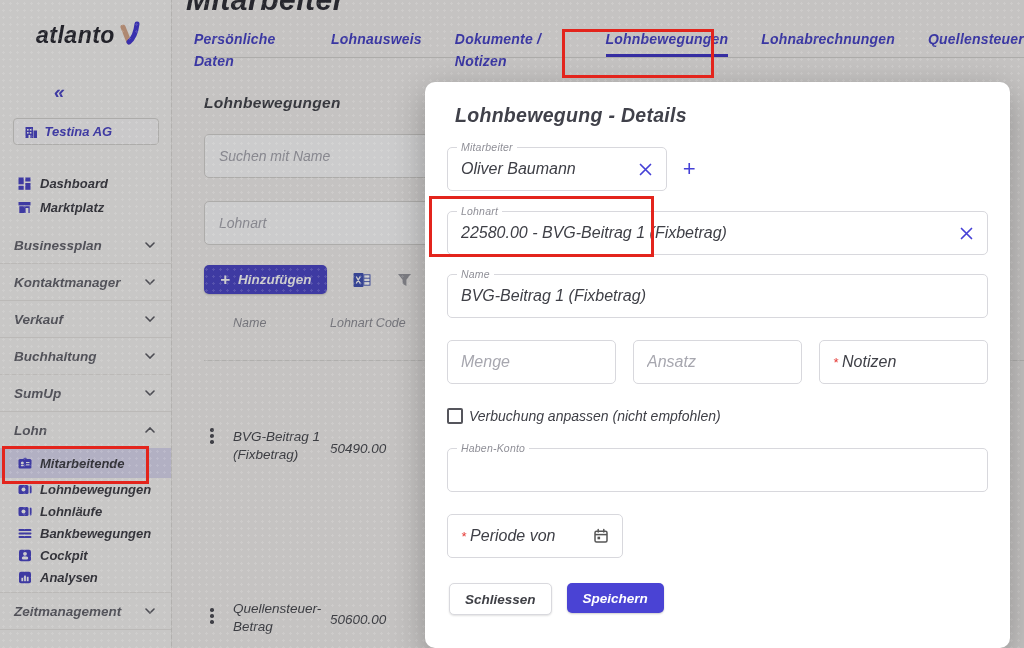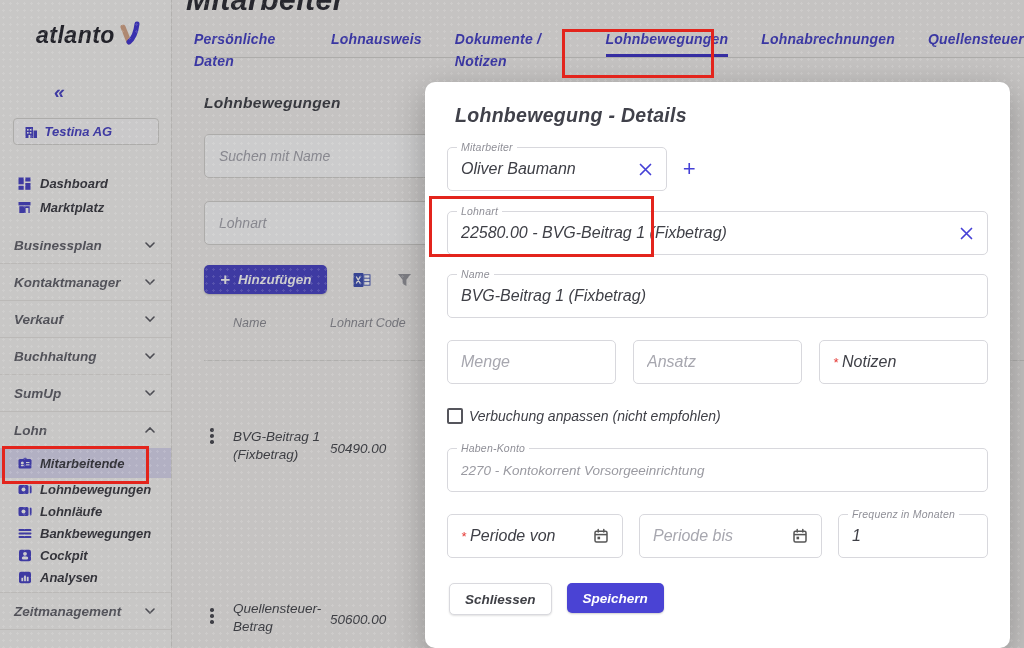--- a/index.html
+++ b/index.html
@@ -370,52 +370,36 @@
     </div>
 
     <div class="cbrow">
       <span class="cbox"></span>
       <span class="cblabel">Verbuchung anpassen (nicht empfohlen)</span>
     </div>
 
     <div class="mrow gap17" style="margin-bottom:22px">
       <div class="fld" style="flex:1">
         <span class="lbl">Haben-Konto</span>
-        <span class="val muted">2270 - Kontokorrent Vorsorgeeinrichtung</span>
       </div>
     </div>
 
     <div class="mrow" style="gap:16px;margin-bottom:25px">
       <div class="fld" style="width:176px">
         <span class="req">*</span>
         <span class="val">Periode von</span>
         <span class="icon">
             <svg width="16" height="16" viewBox="0 0 16 16" fill="none">
               <rect x="2" y="3.2" width="12" height="10.8" rx="1.5" stroke="#555" stroke-width="1.5"></rect>
               <path d="M2 6.6 H14" stroke="#555" stroke-width="1.5"></path>
               <path d="M5.2 1.5 V4 M10.8 1.5 V4" stroke="#555" stroke-width="1.5" stroke-linecap="round"></path>
               <rect x="4.5" y="8.7" width="2.6" height="2.6" fill="#555"></rect>
             </svg>
           </span>
       </div>
-      <div class="fld" style="width:183px">
-        <span class="val ph">Periode bis</span>
-        <span class="icon">
-            <svg width="16" height="16" viewBox="0 0 16 16" fill="none">
-              <rect x="2" y="3.2" width="12" height="10.8" rx="1.5" stroke="#555" stroke-width="1.5"></rect>
-              <path d="M2 6.6 H14" stroke="#555" stroke-width="1.5"></path>
-              <path d="M5.2 1.5 V4 M10.8 1.5 V4" stroke="#555" stroke-width="1.5" stroke-linecap="round"></path>
-              <rect x="4.5" y="8.7" width="2.6" height="2.6" fill="#555"></rect>
-            </svg>
-          </span>
-      </div>
-      <div class="fld" style="flex:1">
-        <span class="lbl">Frequenz in Monaten</span>
-        <span class="val">1</span>
-      </div>
     </div>
 
 
     <div class="btnrow">
       <div class="btn-sec">Schliessen</div>
       <div class="btn-pri">Speichern</div>
     </div>
   </div>
 
   <div class="anno" style="left:562px;top:29px;width:146px;height:43px"></div>

